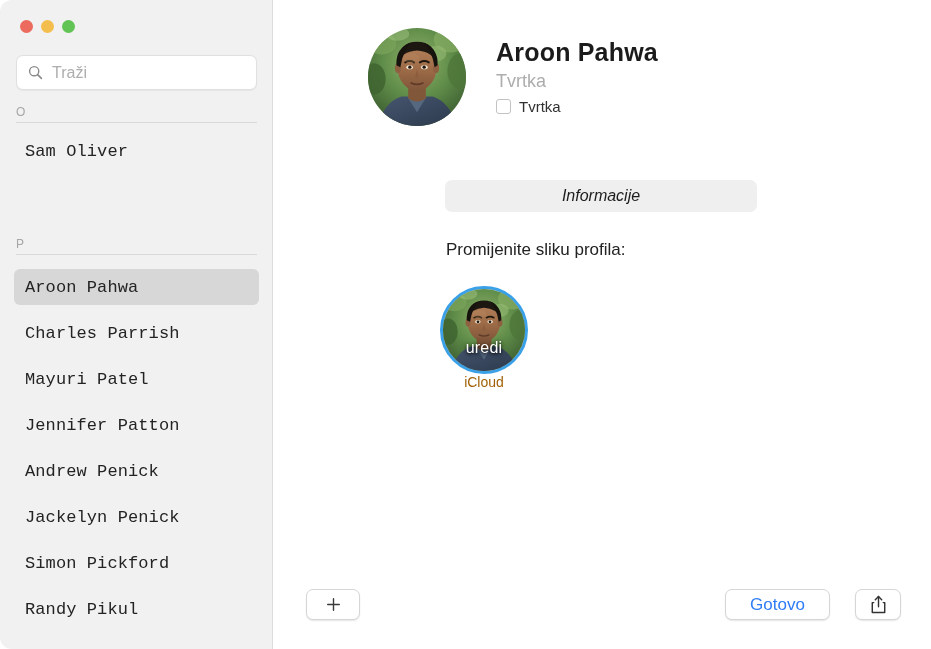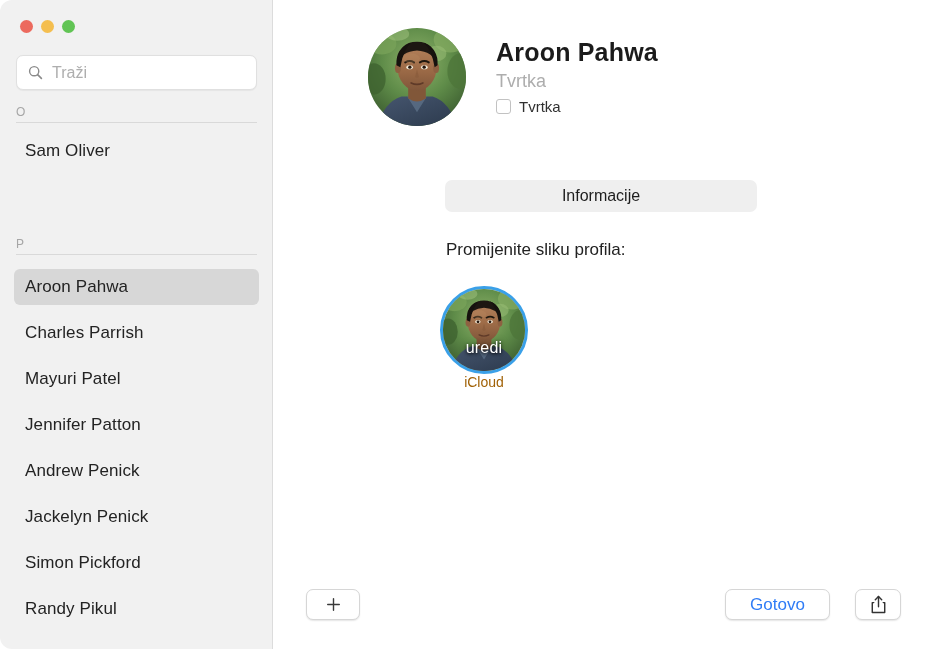--- a/index.html
+++ b/index.html
@@ -101,20 +101,21 @@
     width: 245px;
     height: 36px;
     display: flex;
     align-items: center;
     padding-left: 11px;
     box-sizing: border-box;
     border-radius: 6px;
     font-size: 17px;
     color: #232323;
     letter-spacing: 0.1px;
+    font-family: Liberation Mono, monospace;
   }
   .contact-row.selected { background: #d7d7d7; }
 
   
   #content {
     position: absolute;
     left: 274px; top: 0;
     width: 657px; height: 649px;
     background: #ffffff;
   }
@@ -188,20 +189,21 @@
   .seg {
     flex: 1 1 0;
     display: flex;
     align-items: center;
     justify-content: center;
     font-size: 16px;
     color: #1d1d1d;
     border-radius: 6px;
     height: 100%;
     box-sizing: border-box;
+    font-style: italic;
   }
   .seg.active {
     background: #ffffff;
     box-shadow: 0 0.5px 1.5px rgba(0,0,0,0.22);
     border: 0.5px solid rgba(0,0,0,0.05);
   }
 
   #change-photo-label {
     position: absolute;
     left: 172px; top: 240px;

